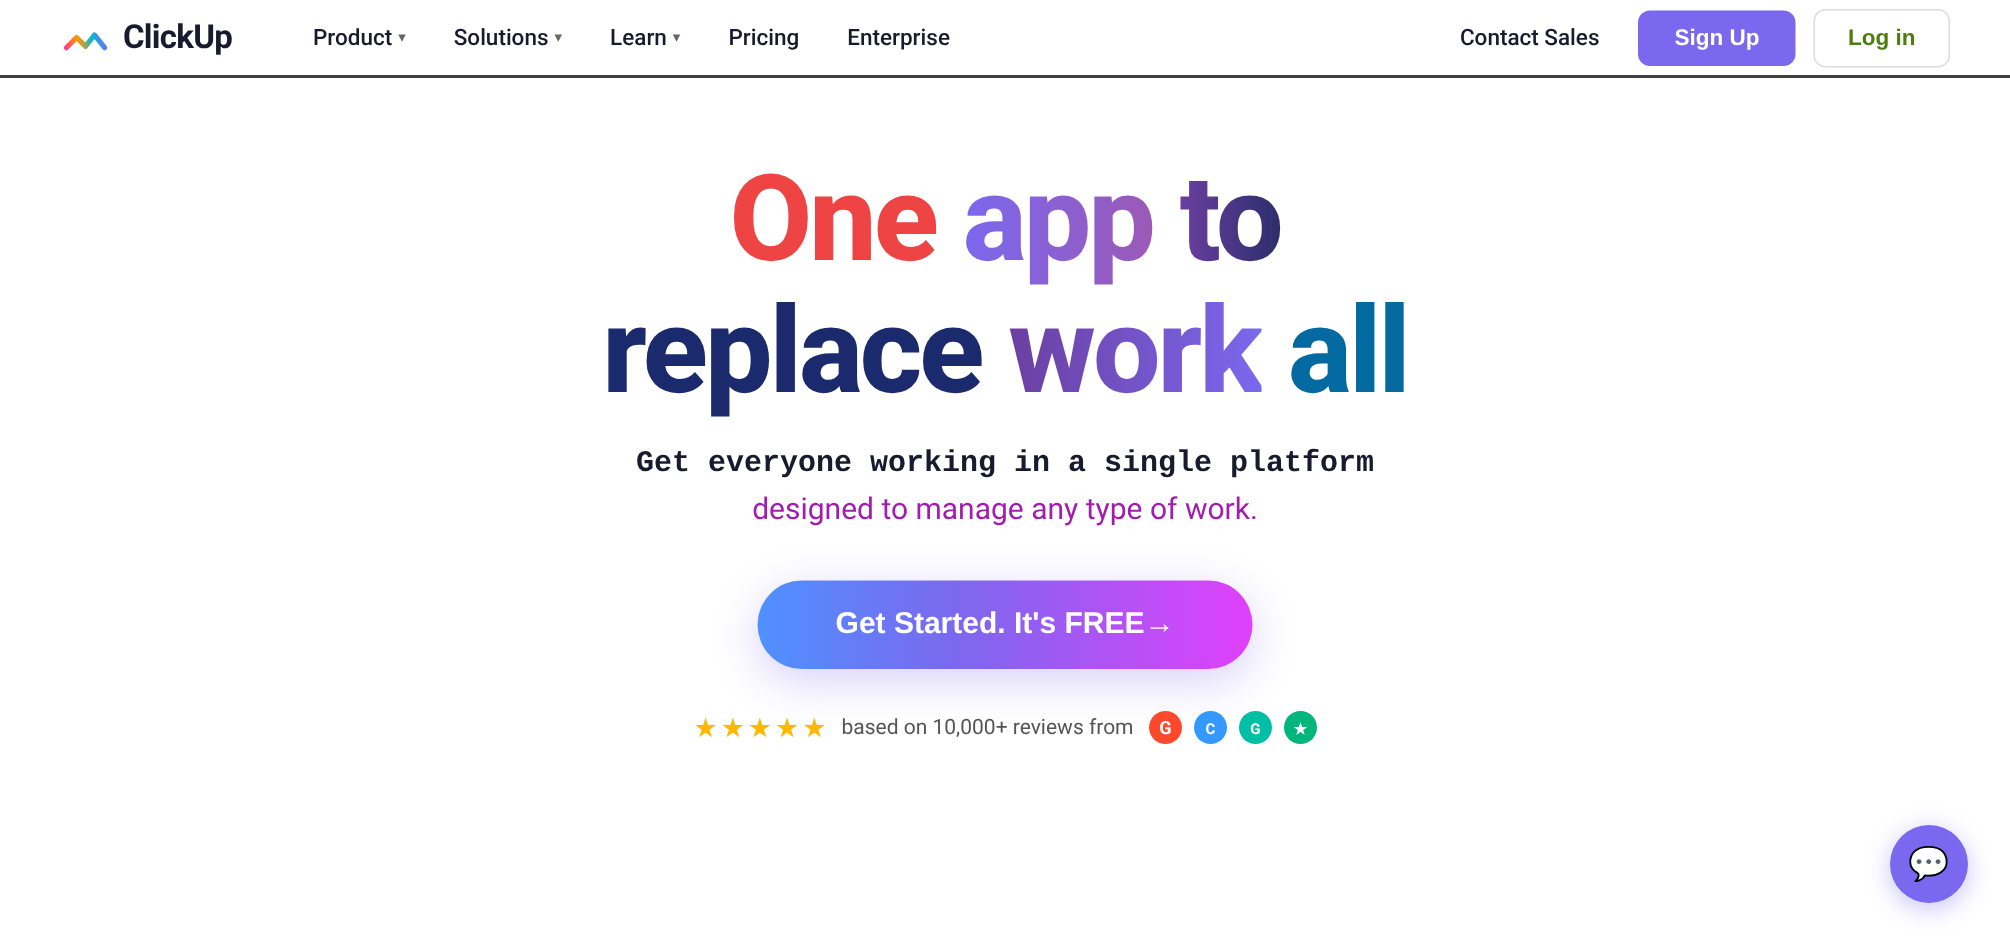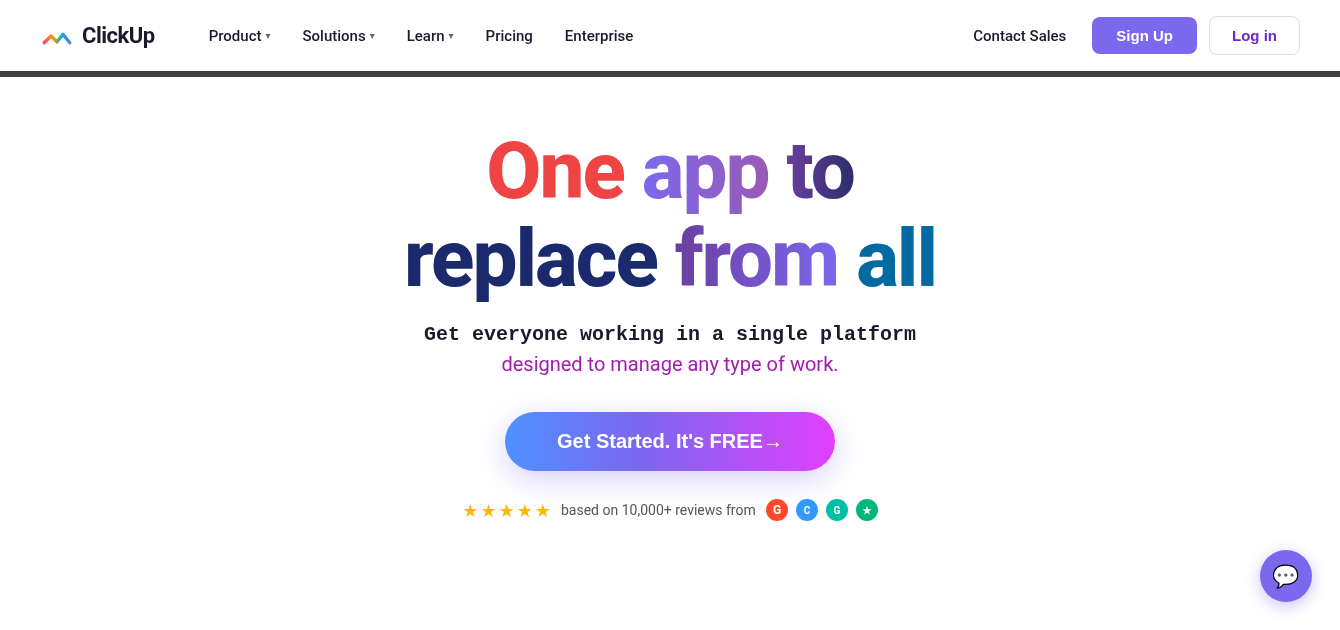--- a/index.html
+++ b/index.html
@@ -14,22 +14,22 @@
       width: 1340px;
       height: 630px;
       overflow: hidden;
     }
 
     
     .navbar {
       display: flex;
       align-items: center;
       padding: 0 40px;
-      height: 77px;
-      border-bottom: 6px solid #404040;
+      height: 52px;
+      border-bottom: 2px solid #404040;
       background: #fff;
     }
 
     .logo-container {
       display: flex;
       align-items: center;
       gap: 8px;
       margin-right: 40px;
       text-decoration: none;
     }
@@ -91,21 +91,21 @@
       border: none;
       border-radius: 8px;
       padding: 10px 24px;
       font-size: 15px;
       font-weight: 600;
       cursor: pointer;
     }
 
     .btn-login {
       background: transparent;
-      color: #6d28d9;
+      color: #4d7c0f;
       border: 1.5px solid #ddd;
       border-radius: 8px;
       padding: 10px 22px;
       font-size: 15px;
       font-weight: 600;
       cursor: pointer;
     }
 
     
     .hero {
@@ -285,21 +285,21 @@
 <main class="hero">
   <h1 class="hero-title">
     <span class="word-one">One</span>
     <span> </span>
     <span class="word-app">app</span>
     <span> </span>
     <span class="word-to">to</span>
     <br>
     <span class="word-replace">replace</span>
     <span> </span>
-    <span class="word-them">from</span>
+    <span class="word-them">work</span>
     <span> </span>
     <span class="word-all">all</span>
   </h1>
 
   <p class="hero-subtitle">
     <strong>Get everyone working in a single platform</strong>
   </p>
   <p class="hero-subtitle-2">designed to manage any type of work.</p>
 
   <button class="btn-cta">

